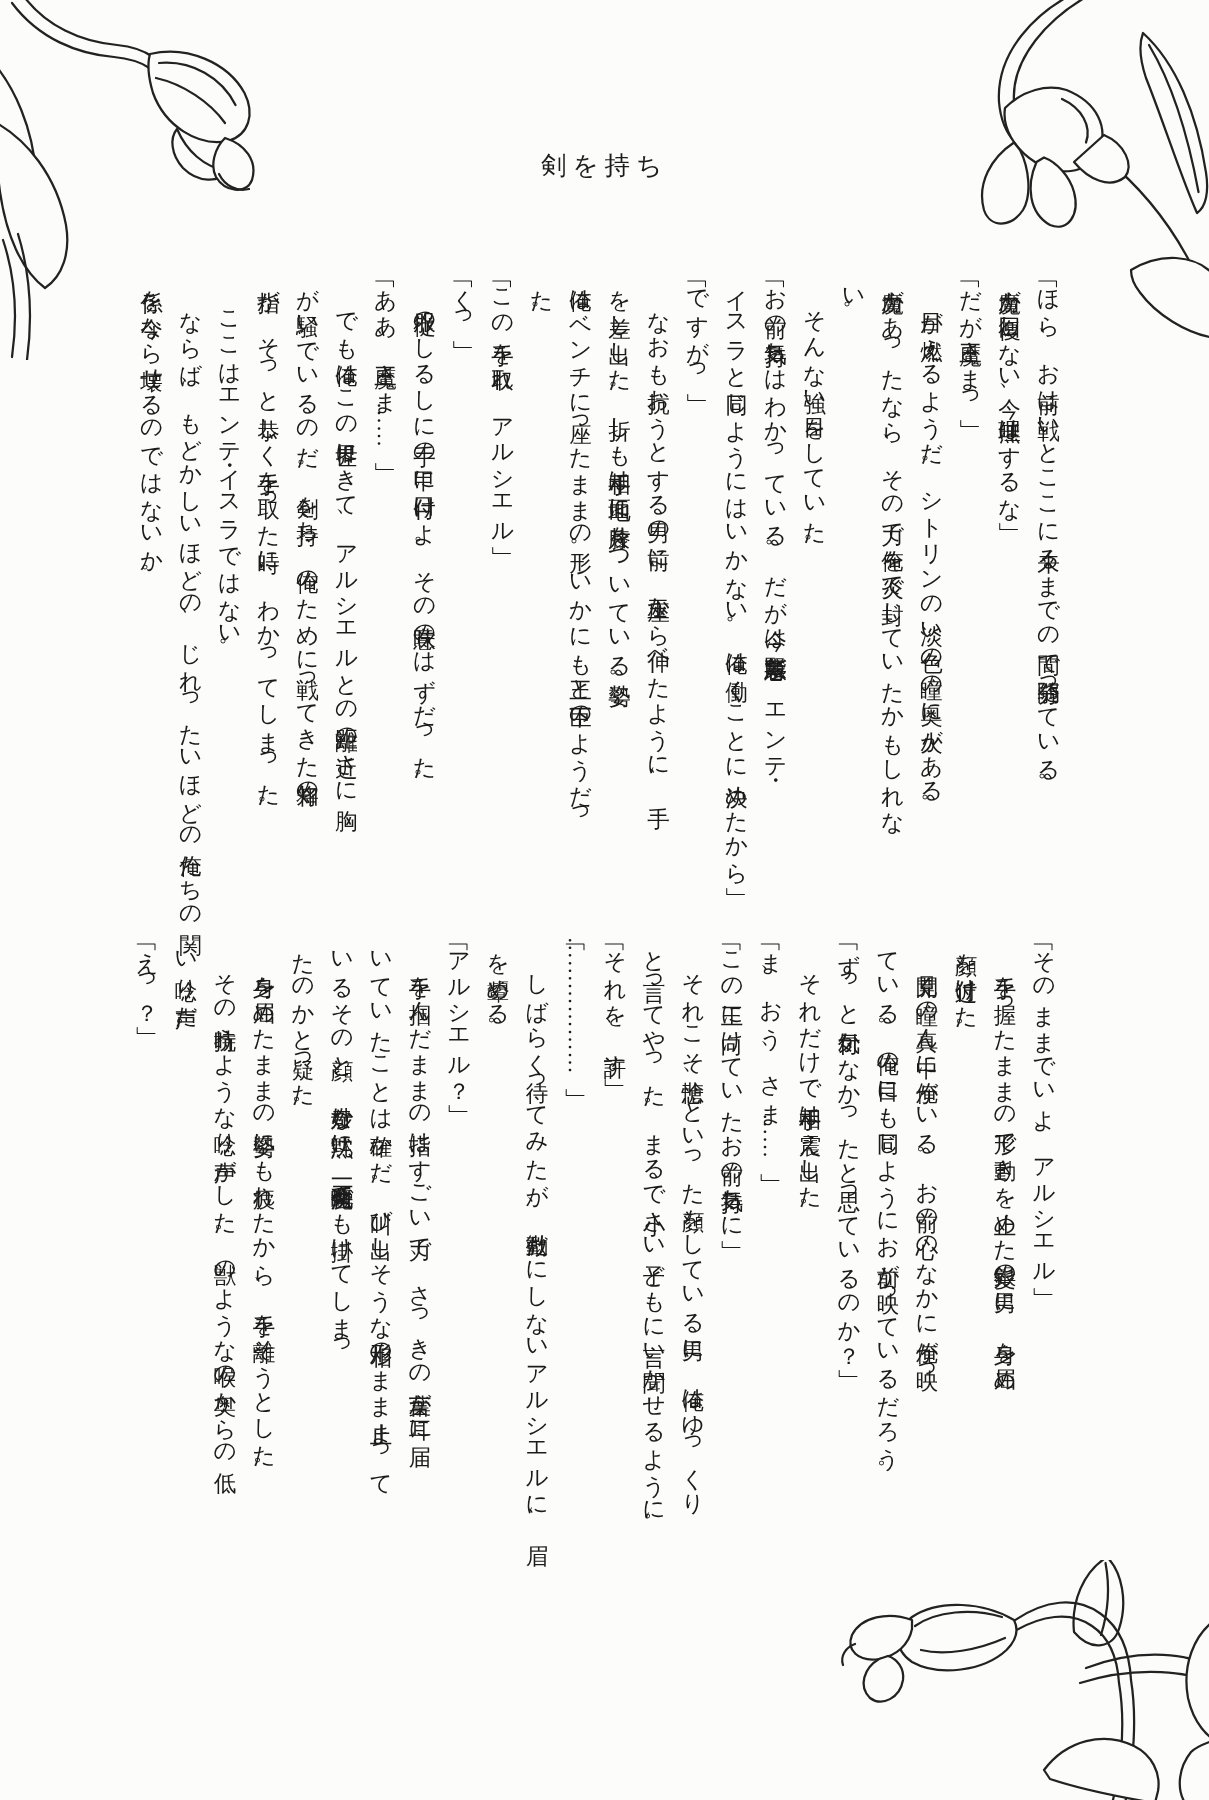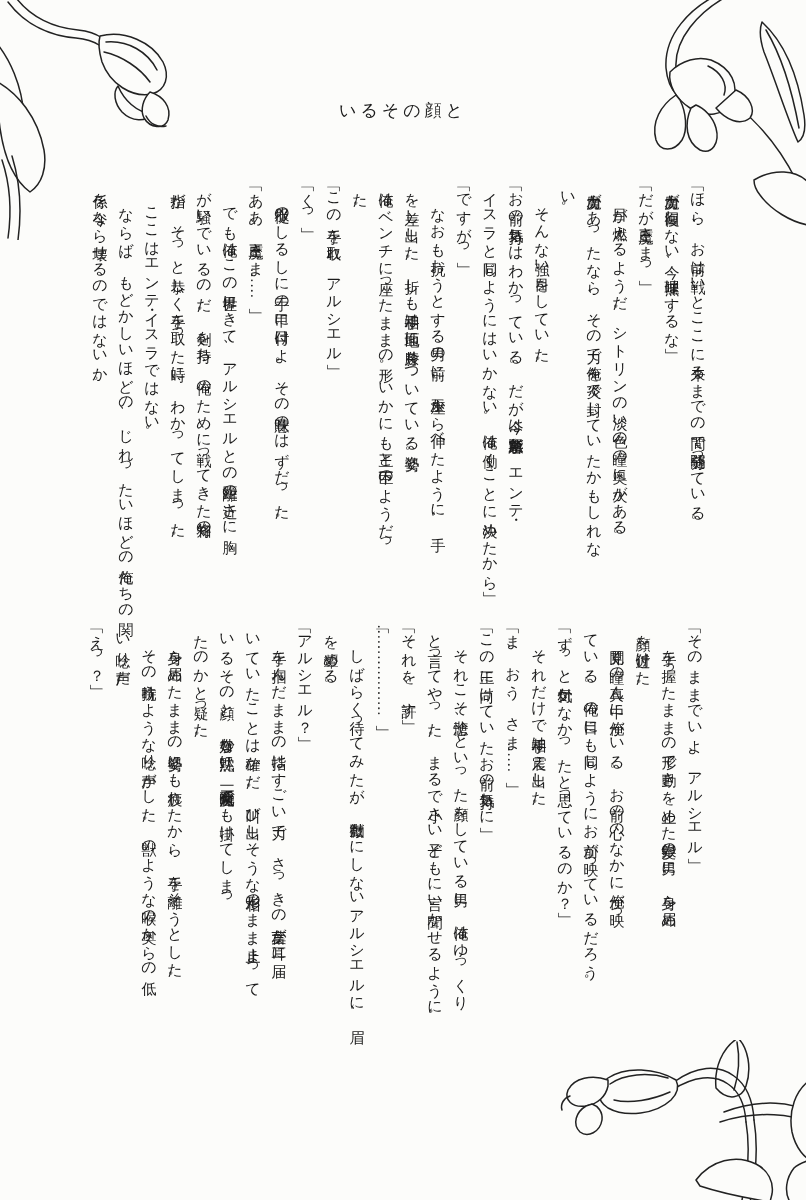--- a/index.html
+++ b/index.html
@@ -73,21 +73,21 @@
       <path d="M 114,52 C 96,60 74,64 58,60"></path>
       <path class="solid" d="M 52,40 C 36,34 18,38 12,50 C 8,60 16,68 30,66 C 42,64 50,56 52,46 Z"></path>
       <path class="solid" d="M 30,66 C 20,72 16,84 24,92 C 32,98 44,92 46,80 C 47,72 42,66 36,64 Z"></path>
       <path d="M 14,56 C 8,58 4,64 6,70"></path>
       <path class="solid" d="M 140,140 C 155,120 180,114 200,124 C 212,130 218,142 216,154 L 214,162 C 190,158 162,152 144,146 Z"></path>
       <path class="solid" d="M 254,40 C 240,50 232,70 236,92 C 240,110 250,118 254,120 Z"></path>
       <path class="solid" d="M 238,128 C 230,138 228,152 234,162 L 254,162 L 254,120 C 248,122 242,124 238,128 Z"></path>
     </g>
   </svg>
 
-  <h1 class="title">いるその顔と</h1>
+  <h1 class="title">剣を持ち</h1>
 
   <div class="band band-upper">
       <p class="tline">「ほら、お前は戦いとここに来るまでの間で随分弱っている。</p>
       <p class="tline">魔力が回復しない今、無理はするな」</p>
       <p class="tline">「だが魔王さまっ」</p>
       <p class="tline indent">目が燃えるようだ。シトリンの淡い色の瞳の奥に火がある。</p>
       <p class="tline">魔力があったなら、その力で俺を炎で封じていたかもしれな</p>
       <p class="tline">い。</p>
       <p class="tline indent">そんな強い目をしていた。</p>
       <p class="tline">「お前の気持ちはわかっている。だが今は緊急事態だ。エンテ・</p>

